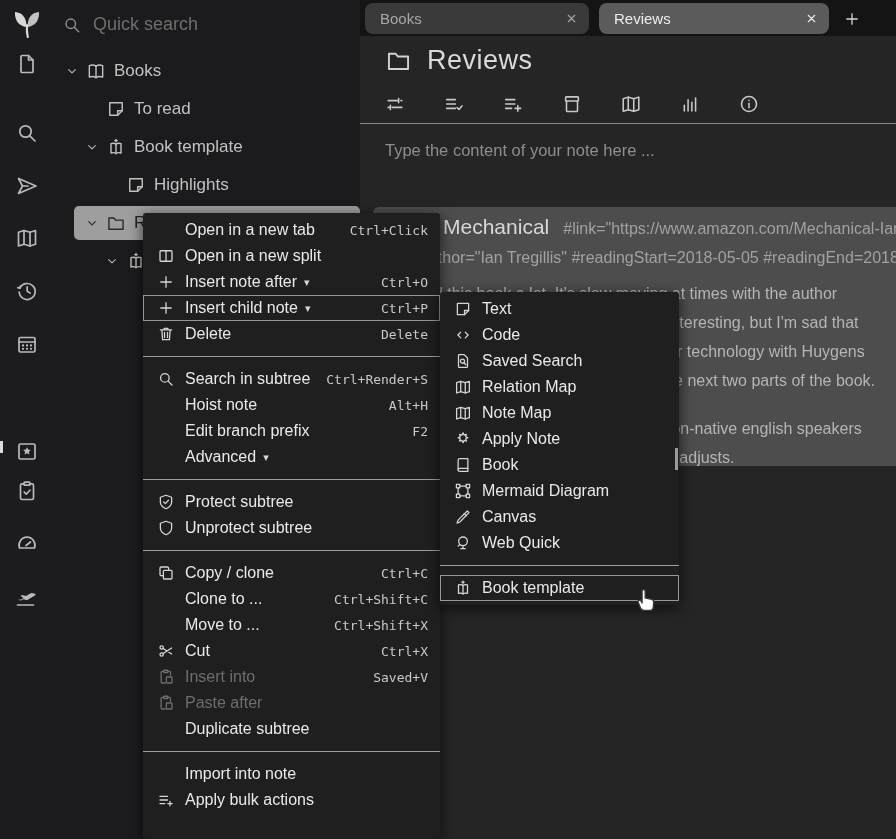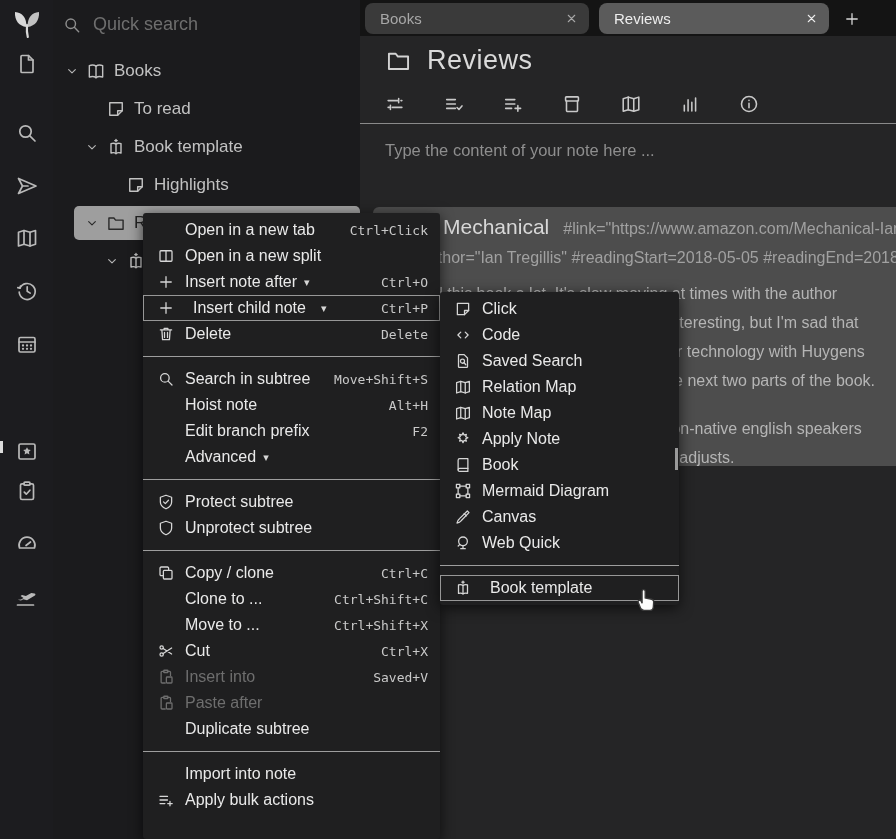--- a/index.html
+++ b/index.html
@@ -48,21 +48,21 @@
   .menu{position:absolute;background:#1f1f20;box-shadow:0 3px 14px rgba(0,0,0,.65);padding:4px 0;
         font-size:16px;color:#e9e9e9;border-radius:3px;box-sizing:border-box;}
   #context-menu{left:143px;top:213px;width:297px;height:626px;z-index:5;overflow:hidden;}
   #submenu{left:440px;top:292px;width:239px;z-index:6;}
   .menu-item{height:26px;display:flex;align-items:center;padding:0 12px 0 14px;box-sizing:border-box;}
   .mi-icon{width:20px;margin-right:8px;display:flex;align-items:center;color:#d6d6d6;flex:none;}
   .mi-caret{margin-left:7px;font-size:11px;color:#d6d6d6;}
   .mi-shortcut{margin-left:auto;font-family:"DejaVu Sans Mono",monospace;font-size:13px;color:#c9c9c9;padding-left:10px;}
   .menu-item.disabled{color:#6e6e6e;}
   .menu-item.disabled .mi-icon{color:#6e6e6e;}
-  .menu-item.focused{box-shadow:inset 0 0 0 1px #979797;gap:8px;}
+  .menu-item.focused{box-shadow:inset 0 0 0 1px #979797;}
   .menu-sep{height:1px;background:#9e9e9e;margin:9px 0;}
   #sub-thumb{position:absolute;right:1px;top:156px;width:3px;height:22px;background:#9a9a9a;}
   
   #cursor{position:absolute;left:632px;top:582px;z-index:20;}
   .ic{display:block;}
 </style>
 </head>
 <body>
 
 <div id="root">
@@ -455,21 +455,21 @@
       <div class="menu-item">
         <span class="mi-icon">
           <span style="display: flex;">
             <svg class="ic" width="18" height="18" viewBox="0 0 24 24" fill="none" stroke="currentColor" stroke-width="1.7" stroke-linecap="round" stroke-linejoin="round">
               <circle cx="10.5" cy="10.5" r="5.7"></circle>
               <path d="M14.8 14.8 20 20"></path>
             </svg>
           </span>
         </span>
         <span>Search in subtree</span>
-        <span class="mi-shortcut">Move+Shift+S</span>
+        <span class="mi-shortcut">Ctrl+Render+S</span>
       </div>
       <div class="menu-item">
         <span class="mi-icon"></span>
         <span>Hoist note</span>
         <span class="mi-shortcut">Alt+H</span>
       </div>
       <div class="menu-item">
         <span class="mi-icon"></span>
         <span>Edit branch prefix</span>
         <span class="mi-shortcut">F2</span>
@@ -590,21 +590,21 @@
     <div id="submenu-items">
         <div class="menu-item">
           <span class="mi-icon">
             <span style="display: flex;">
               <svg class="ic" width="18" height="18" viewBox="0 0 24 24" fill="none" stroke="currentColor" stroke-width="1.7" stroke-linecap="round" stroke-linejoin="round">
                 <path d="M4.5 4.5h15v9.5L14 19.5H4.5z"></path>
                 <path d="M19.5 14H14v5.5"></path>
               </svg>
             </span>
           </span>
-          <span>Click</span>
+          <span>Text</span>
         </div>
         <div class="menu-item">
           <span class="mi-icon">
             <span style="display: flex;">
               <svg class="ic" width="18" height="18" viewBox="0 0 24 24" fill="none" stroke="currentColor" stroke-width="1.7" stroke-linecap="round" stroke-linejoin="round">
                 <path d="M9 8.2 5.2 12 9 15.8M15 8.2 18.8 12 15 15.8"></path>
               </svg>
             </span>
           </span>
           <span>Code</span>

